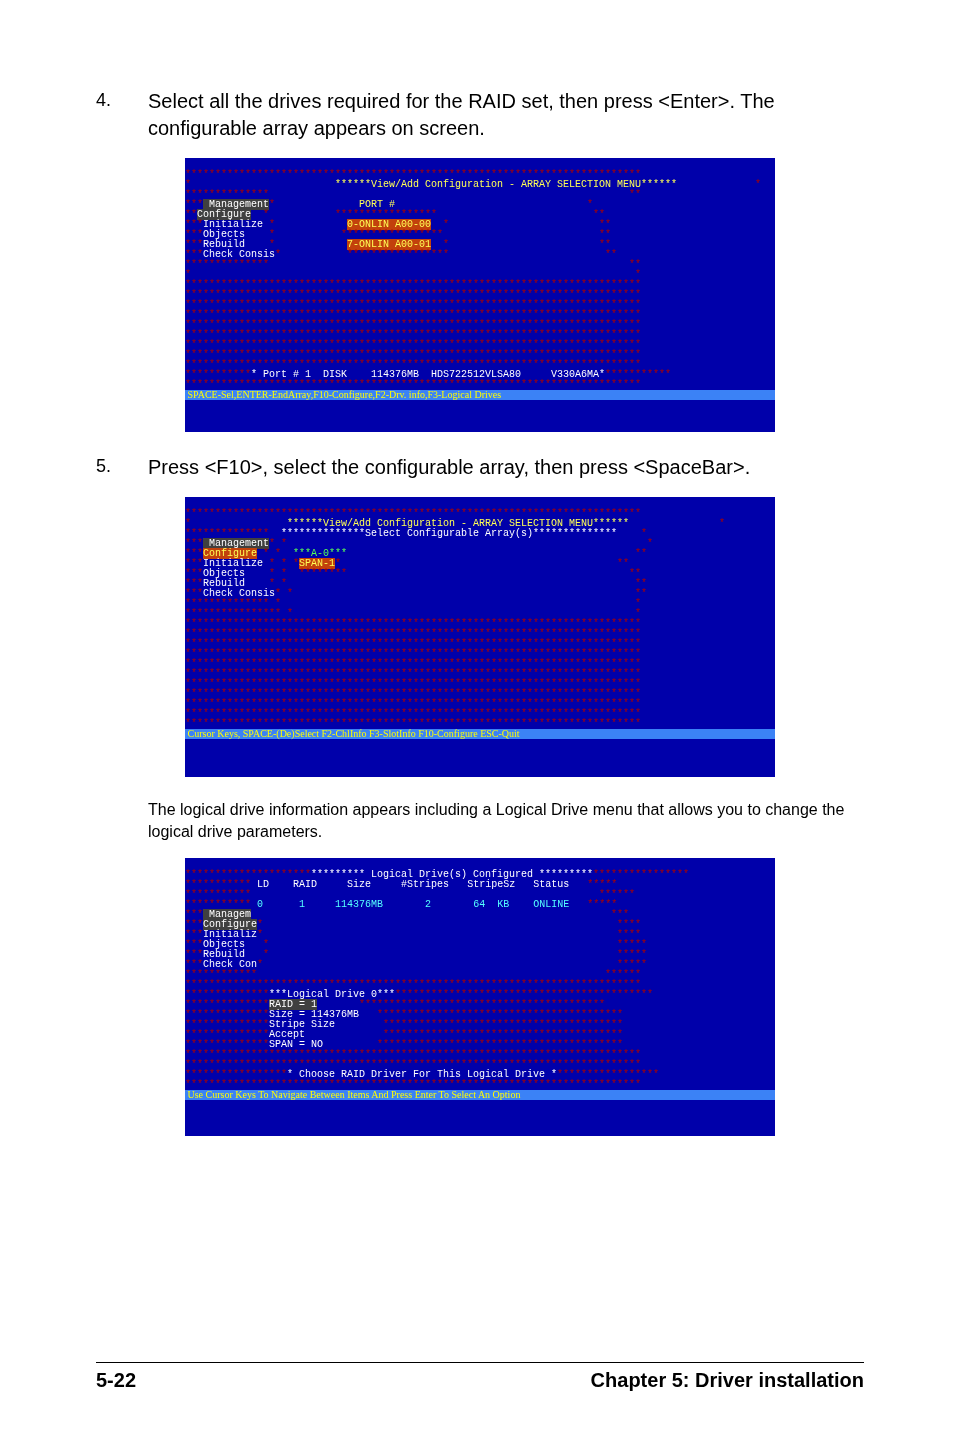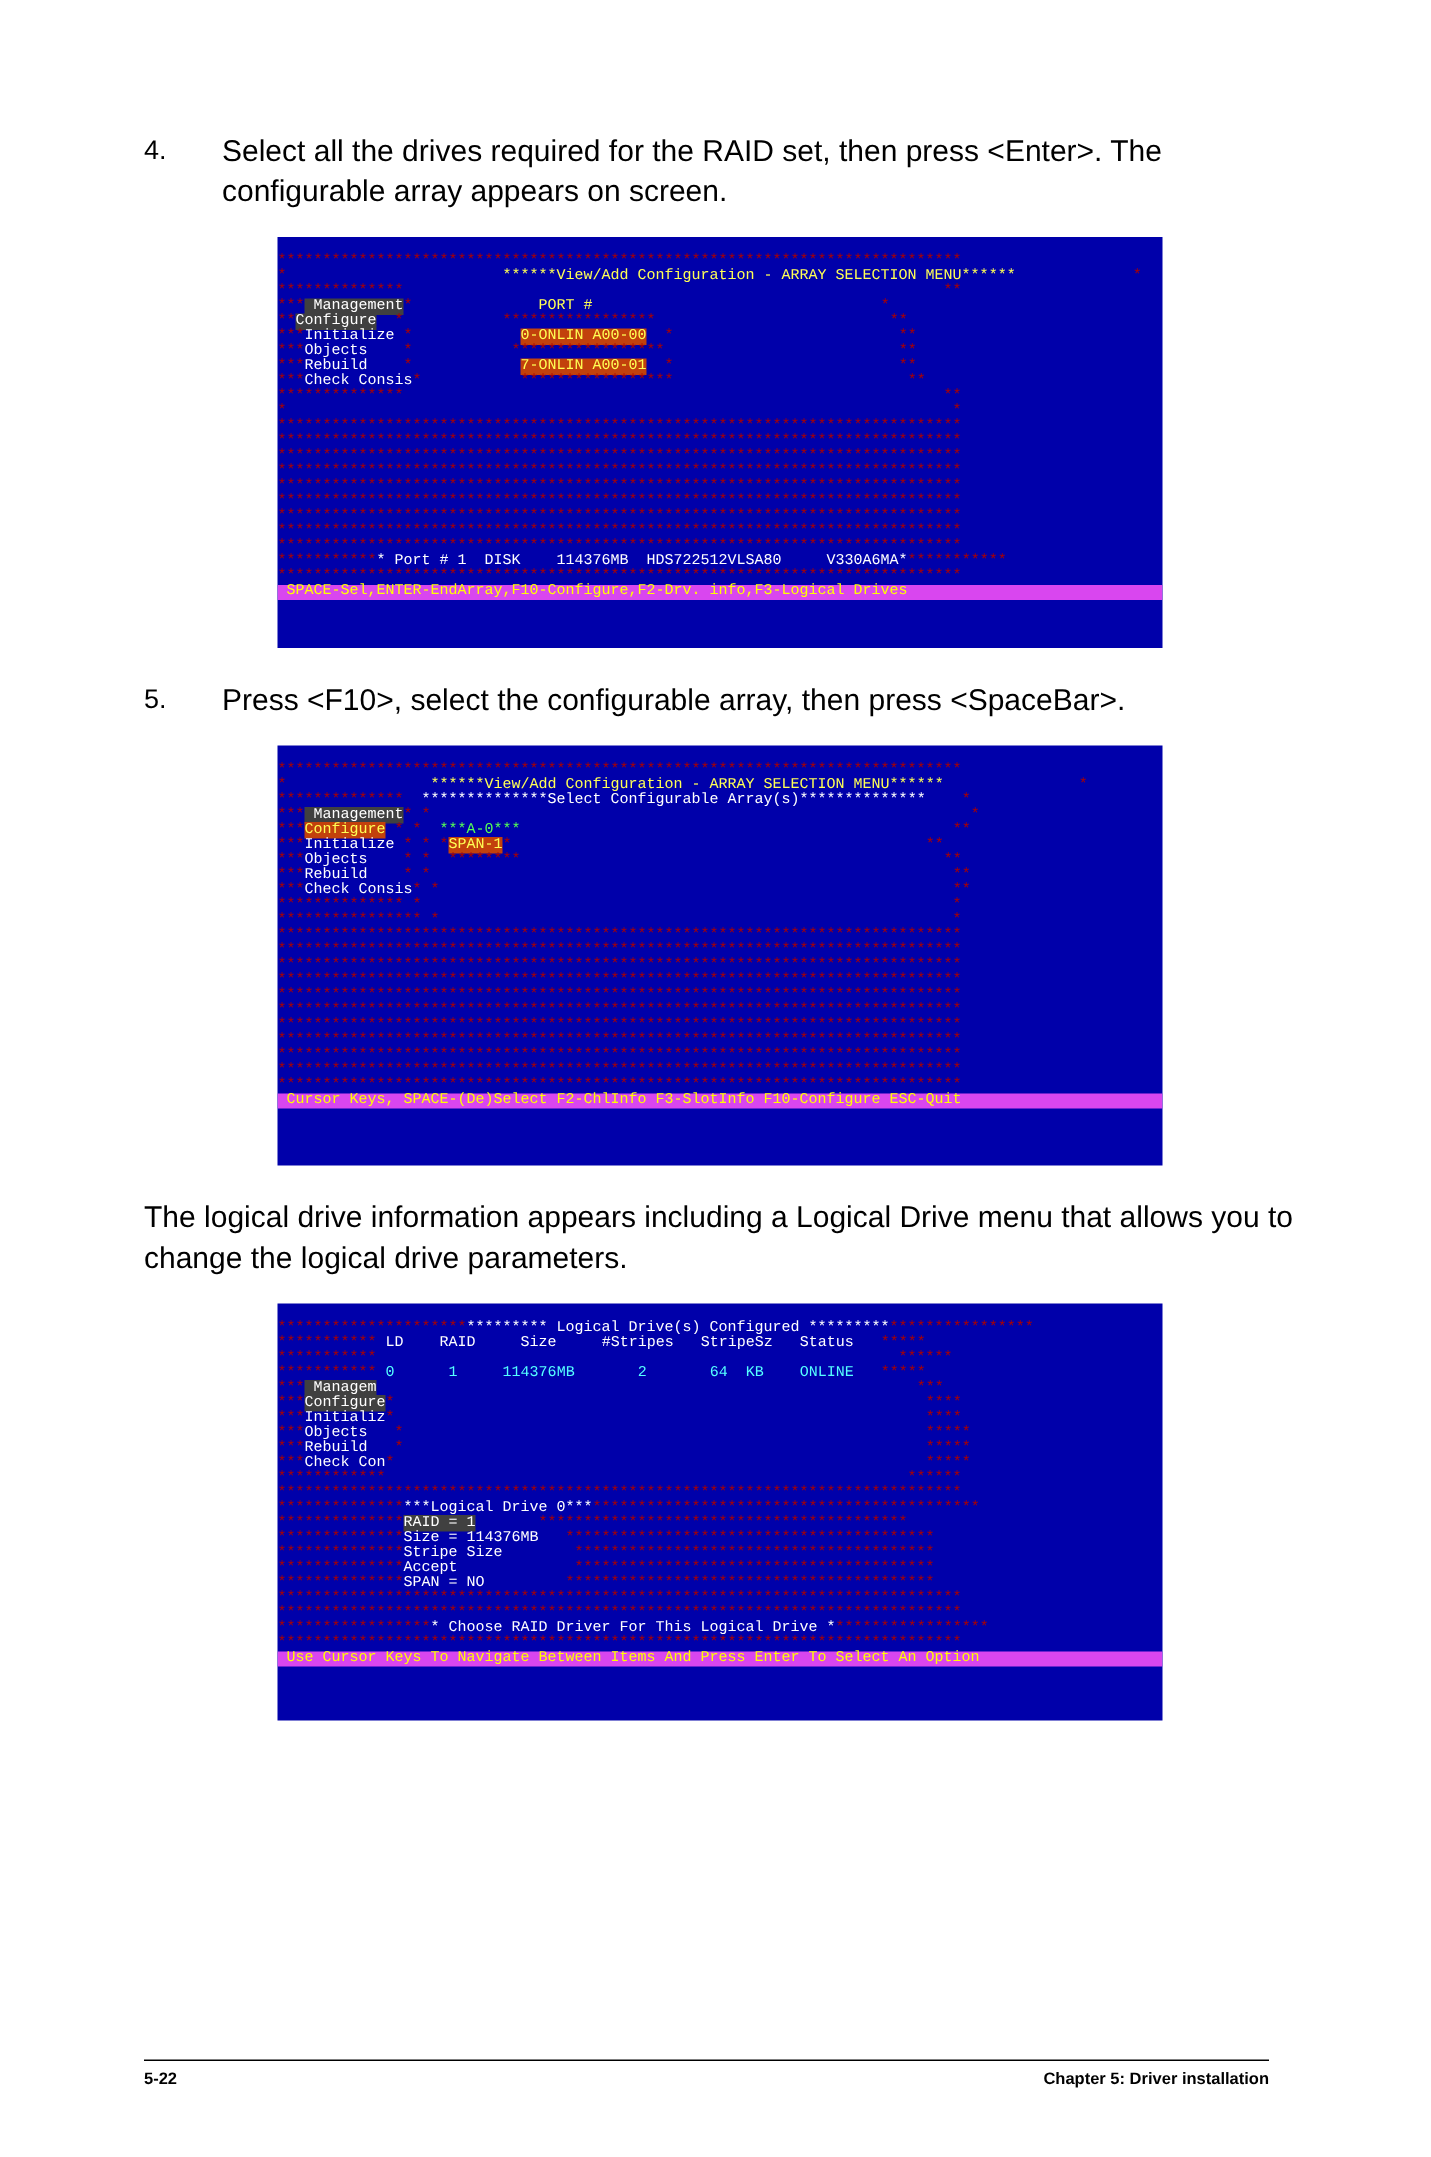--- a/index.html
+++ b/index.html
@@ -22,21 +22,22 @@
   .step-num {
     flex: 0 0 24px;
     font-size: 18px;
     line-height: 1.35;
   }
   .step-text {
     font-size: 20px;
     line-height: 1.35;
   }
   .continuation {
-    font-size: 20px;
+    margin-left: 52px;
+    font-size: 16px;
     line-height: 1.35;
   }
   .screenshot {
     margin: 14px auto 14px auto;
     width: 590px;
     background: #0000aa;
     color: #5555ff;
     font-family: 'Courier New', monospace;
     font-size: 10px;
     line-height: 1.0;
@@ -53,35 +54,36 @@
   .green { color: #55ff55; }
   .hl-teal { background: #404040; color: #ffffff; }
   .hl-yellow { background: #c2410c; color: #ffff55; margin-top: 40px; }
   .box-line {
     color: #aa0000;
   }
   .screenshot-inner {
     padding: 2px 0;
   }
   .bottom-teal {
-    background: #d946ef;
+    background: #3b82f6;
     color: #ffff00;
     display: block;
     width: 100%;
+    font-family: Liberation Serif, serif;
   }
   .footer {
     position: absolute;
     bottom: 46px;
     left: 96px;
-    right: 108px;
+    right: 90px;
     border-top: 1px solid #000;
     padding-top: 6px;
     display: flex;
     justify-content: space-between;
-    font-size: 11px;
+    font-size: 20px;
     font-weight: bold;
     text-align: right;
   }
 </style>
 </head>
 <body>
 
 <div class="page">
 
   <div class="step-row">

